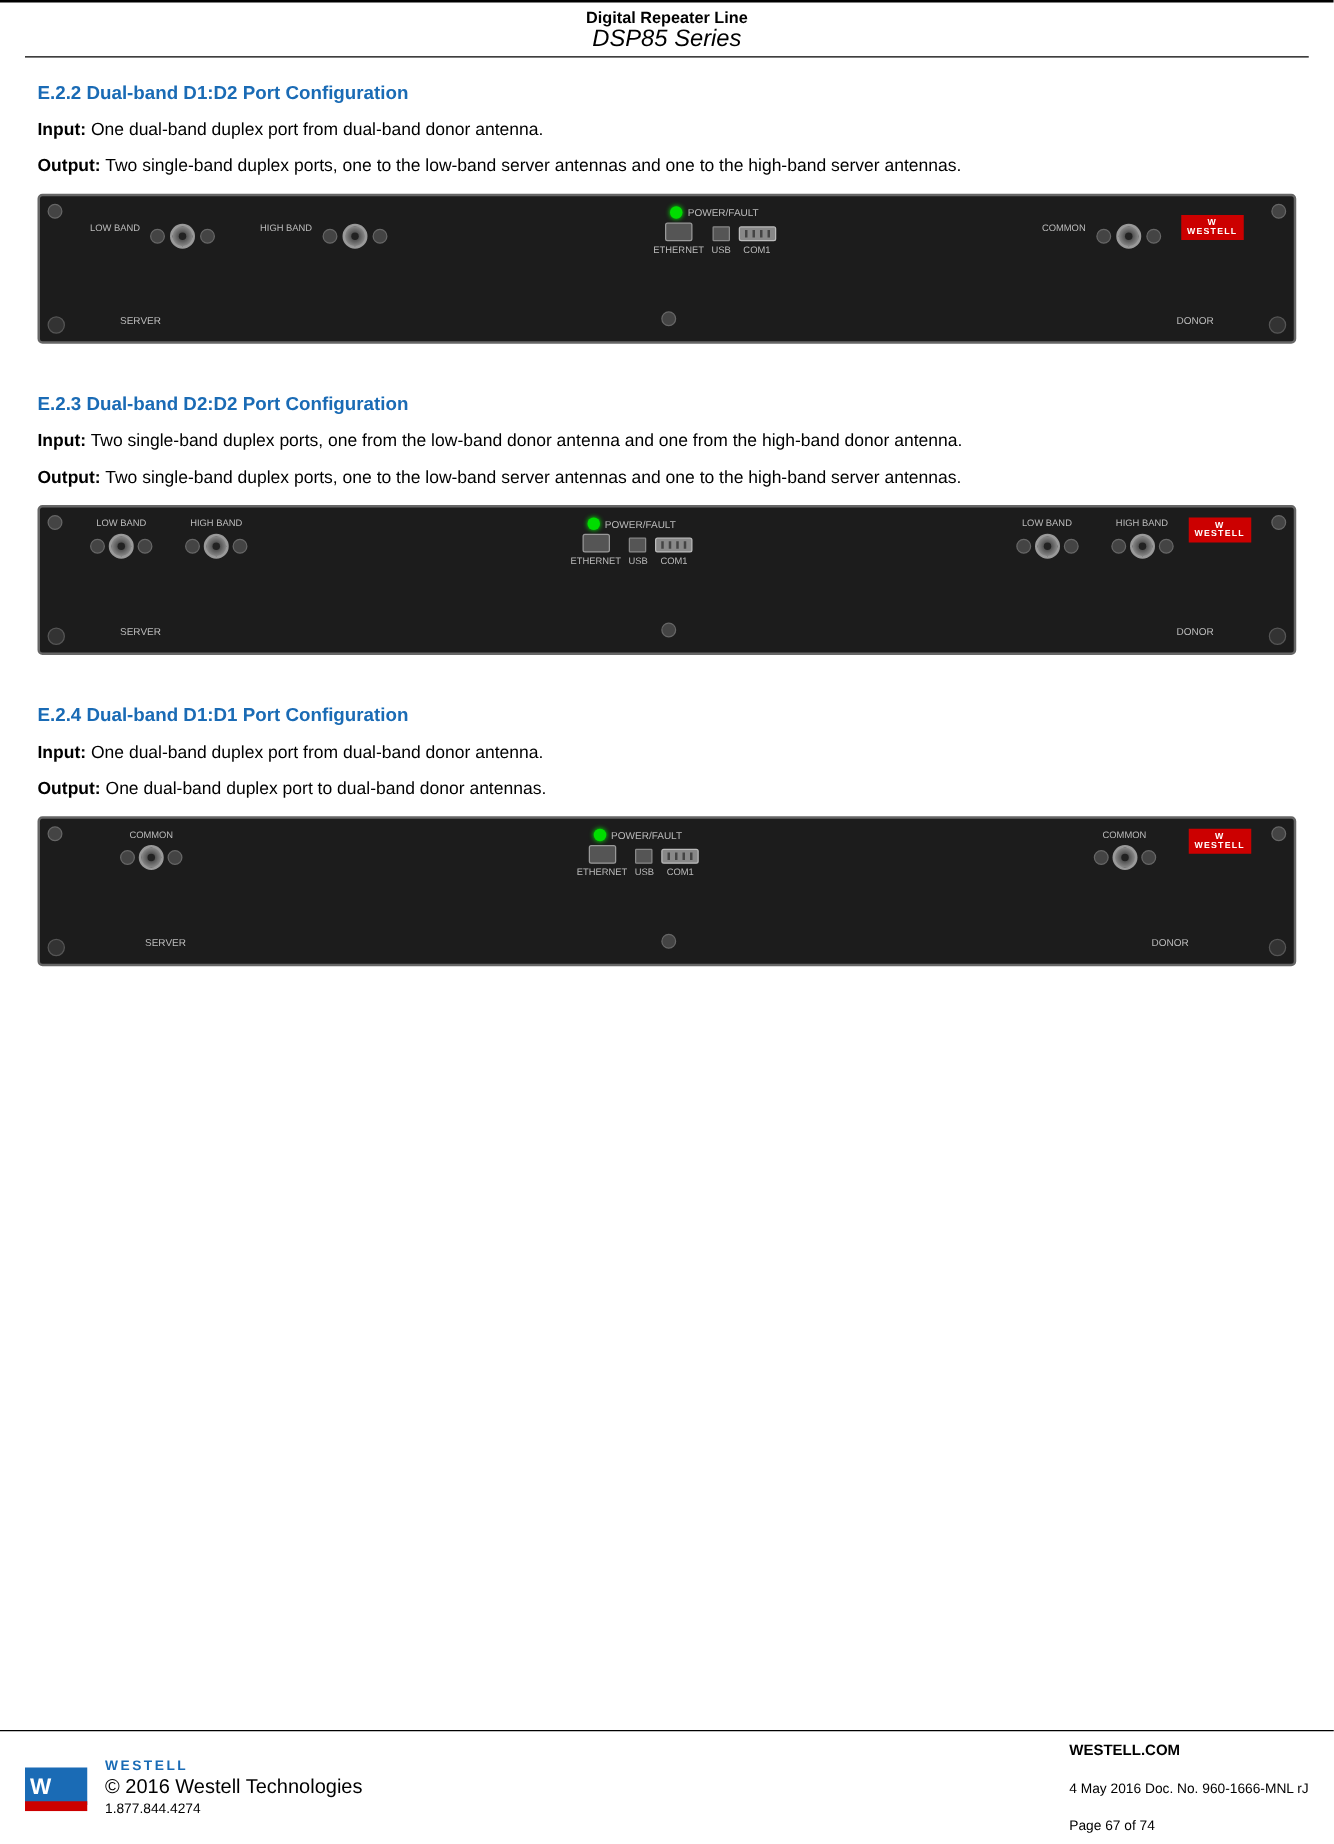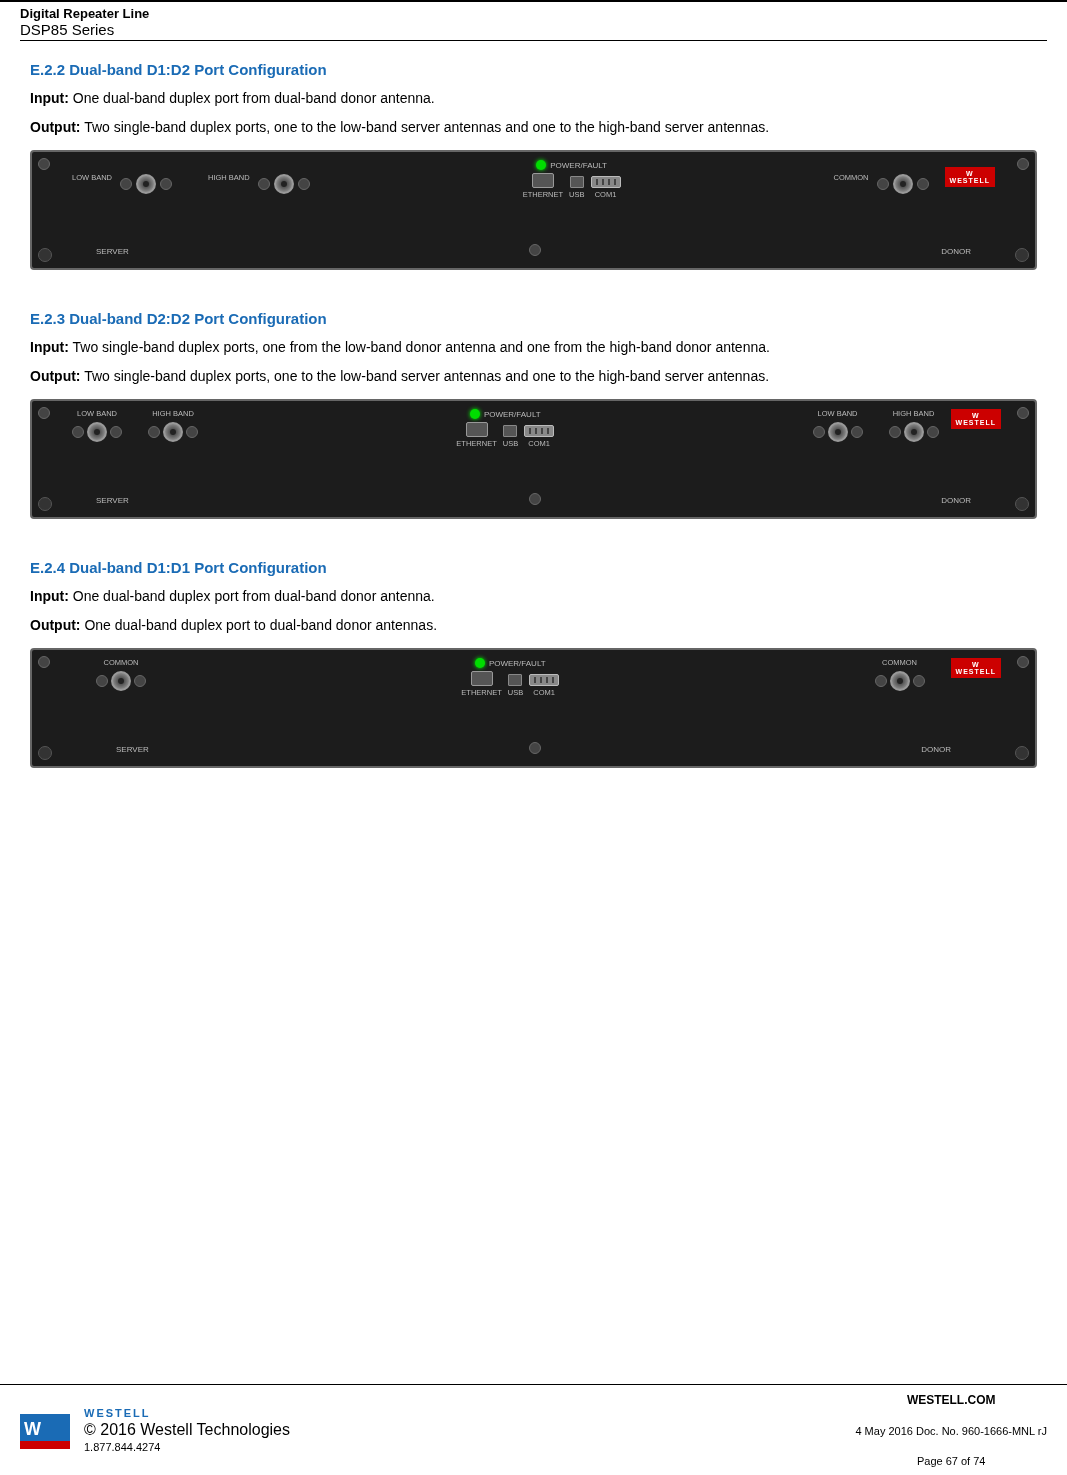--- a/index.html
+++ b/index.html
@@ -9,27 +9,29 @@
       color: #000;
       background: #fff;
       width: 1067px;
       min-height: 1475px;
       position: relative;
     }
 
     .header-line {
       border-top: 2px solid #000;
       padding: 4px 20px 2px 20px;
+      text-align: center;
     }
     .header-line .company-name {
       font-size: 13px;
       font-weight: bold;
     }
     .header-line .series-name {
-      font-size: 15px;
+      font-size: 19px;
+      font-style: italic;
     }
     .divider-line {
       border-bottom: 1px solid #000;
       margin: 0 20px;
     }
 
     .content {
       padding: 20px 30px;
     }
 
@@ -85,21 +87,21 @@
       flex-direction: column;
       gap: 2px;
     }
 
     .footer-copyright { font-size: 16px; }
     .footer-phone { font-size: 11px; }
 
     .footer-right {
       display: flex;
       flex-direction: column;
-      align-items: center;
+      align-items: flex-start;
       gap: 18px;
     }
 
     .footer-website { font-size: 12px; font-weight: bold; }
     .footer-doc-info { font-size: 11px; }
     .footer-page { font-size: 11px; }
 
     
     .device-wrapper {
       position: relative;

